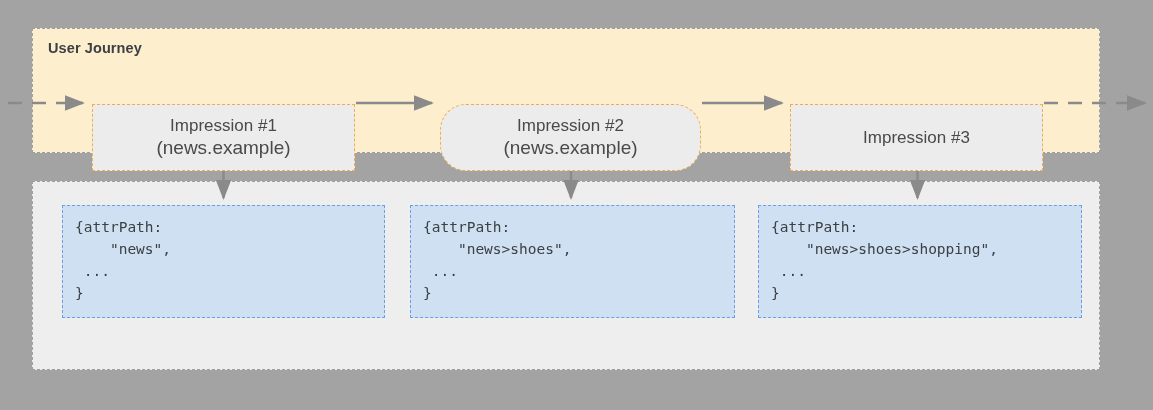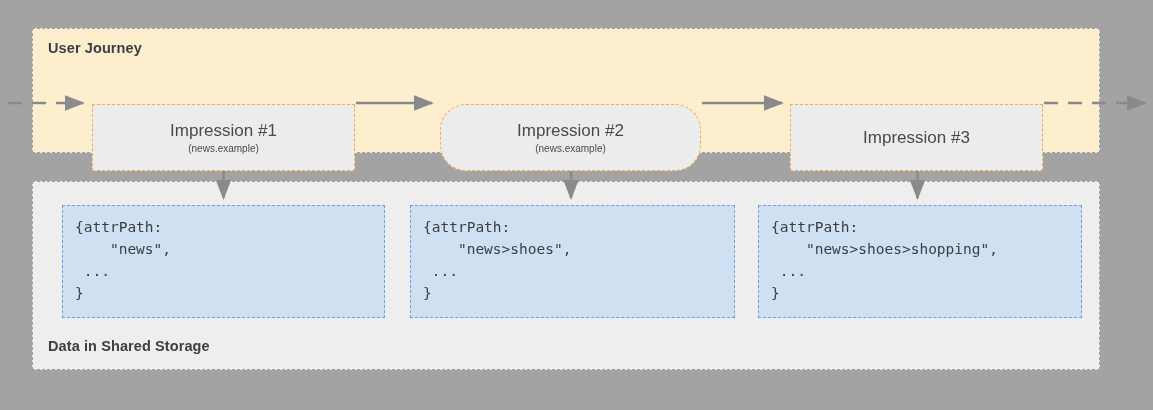--- a/index.html
+++ b/index.html
@@ -82,21 +82,21 @@
     z-index: 5;
     margin-top: 36px;
   }
   .impression-title {
     font-size: 17px;
     color: #4a4a4a;
     line-height: 1.25;
     white-space: nowrap;
   }
   .impression-sub {
-    font-size: 10px;
+    font-size: 19px;
     color: #4a4a4a;
     line-height: 1.3;
     white-space: nowrap;
   }
   #imp-0 { left: 92px;  width: 263px; }
   #imp-1 { left: 440px; width: 261px; border-radius: 26px; }
   #imp-2 { left: 790px; width: 253px; text-align: center; }
 
   
   .data-box {
@@ -134,21 +134,20 @@
 </style>
 </head>
 <body>
 
 <div id="canvas">
 
   <div class="journey-region"></div>
   <div class="journey-label">User Journey</div>
 
   <div class="storage-region"></div>
-  <div class="storage-label">Data in Shared Storage</div>
 
   <svg id="connectors" viewBox="0 0 1153 410" xmlns="http://www.w3.org/2000/svg">
     <defs>
       <marker id="ah" markerWidth="9" markerHeight="9" refX="7.6" refY="3.6" orient="auto" markerUnits="strokeWidth">
         <path d="M0,0.35 L8.4,3.6 L0,6.85 z" fill="#8a8a8a"></path>
       </marker>
       <marker id="ahd" markerWidth="9" markerHeight="9" refX="7.6" refY="3.6" orient="auto" markerUnits="strokeWidth">
         <path d="M0,0.35 L8.4,3.6 L0,6.85 z" fill="#8a8a8a"></path>
       </marker>
     </defs>

